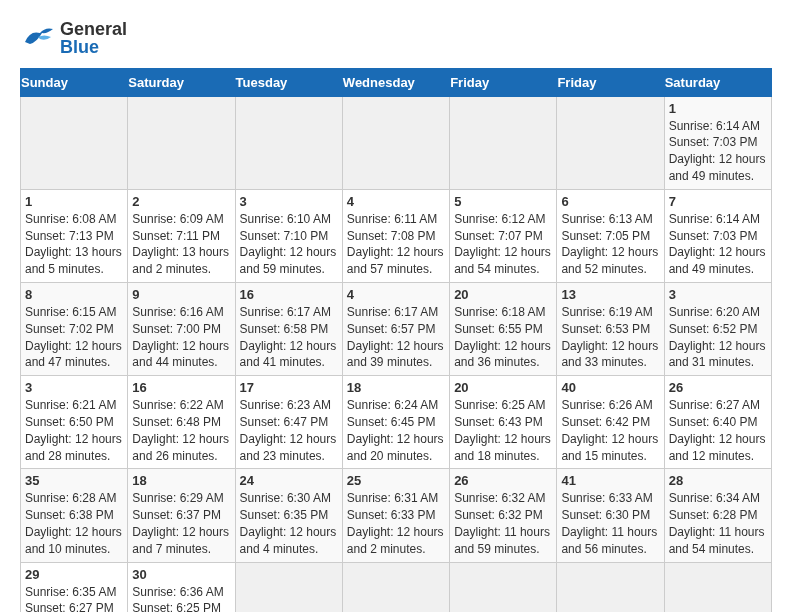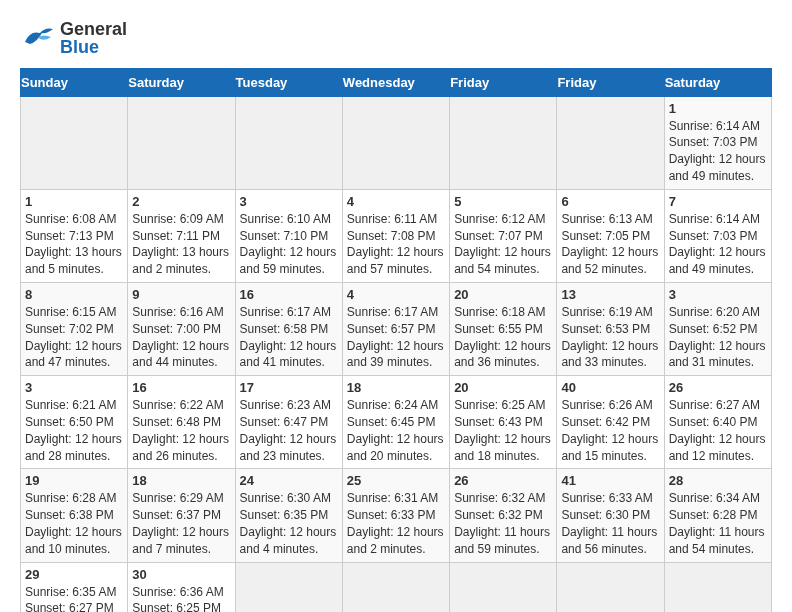--- a/index.html
+++ b/index.html
@@ -204,21 +204,21 @@
           <span class="day-num">40</span>
           <div class="day-info">Sunrise: 6:26 AM<br>Sunset: 6:42 PM<br>Daylight: 12 hours and 15 minutes.</div>
         </td>
         <td>
           <span class="day-num">26</span>
           <div class="day-info">Sunrise: 6:27 AM<br>Sunset: 6:40 PM<br>Daylight: 12 hours and 12 minutes.</div>
         </td>
       </tr>
       <tr>
         <td>
-          <span class="day-num">19</span>
+          <span class="day-num">35</span>
           <div class="day-info">Sunrise: 6:28 AM<br>Sunset: 6:38 PM<br>Daylight: 12 hours and 10 minutes.</div>
         </td>
         <td>
           <span class="day-num">18</span>
           <div class="day-info">Sunrise: 6:29 AM<br>Sunset: 6:37 PM<br>Daylight: 12 hours and 7 minutes.</div>
         </td>
         <td>
           <span class="day-num">24</span>
           <div class="day-info">Sunrise: 6:30 AM<br>Sunset: 6:35 PM<br>Daylight: 12 hours and 4 minutes.</div>
         </td>

